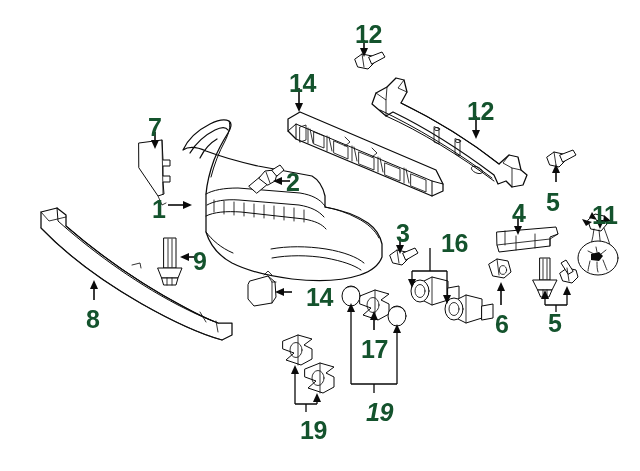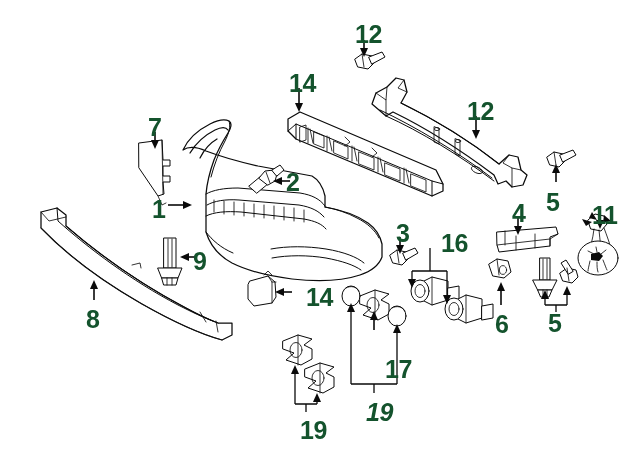--- a/index.html
+++ b/index.html
@@ -319,17 +319,17 @@
   <div class="callout-label" style="left:148px;top:115px;">7</div>
   <div class="callout-label" style="left:86px;top:307px;">8</div>
   <div class="callout-label" style="left:193px;top:249px;">9</div>
   <div class="callout-label" style="left:289px;top:71px;">14</div>
   <div class="callout-label" style="left:467px;top:99px;">12</div>
   <div class="callout-label" style="left:355px;top:22px;">12</div>
   <div class="callout-label" style="left:546px;top:190px;">5</div>
   <div class="callout-label" style="left:288px;top:285px;margin-left:18px;">14</div>
   <div class="callout-label" style="left:592px;top:203px;">11</div>
   <div class="callout-label" style="left:441px;top:231px;">16</div>
-  <div class="callout-label" style="left:385px;top:337px;margin-top:20px;">17</div>
+  <div class="callout-label" style="left:361px;top:337px;">17</div>
   <div class="callout-label" style="left:300px;top:418px;">19</div>
   <div class="callout-label" style="left:366px;top:400px;font-style:italic;">19</div>
 
 </div>
 
 </body></html>

